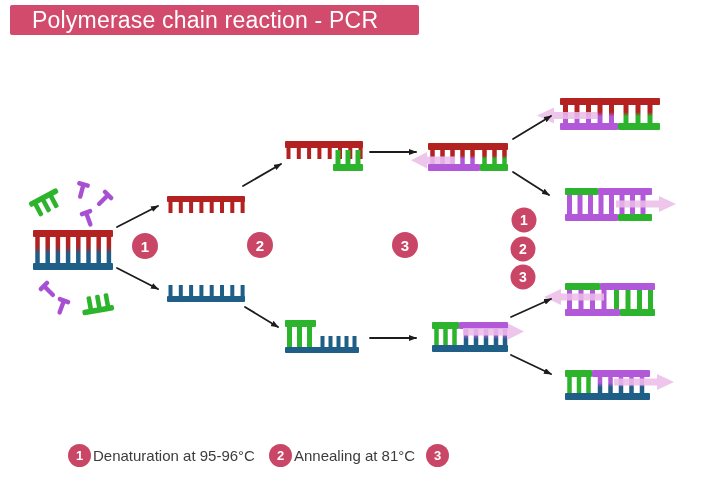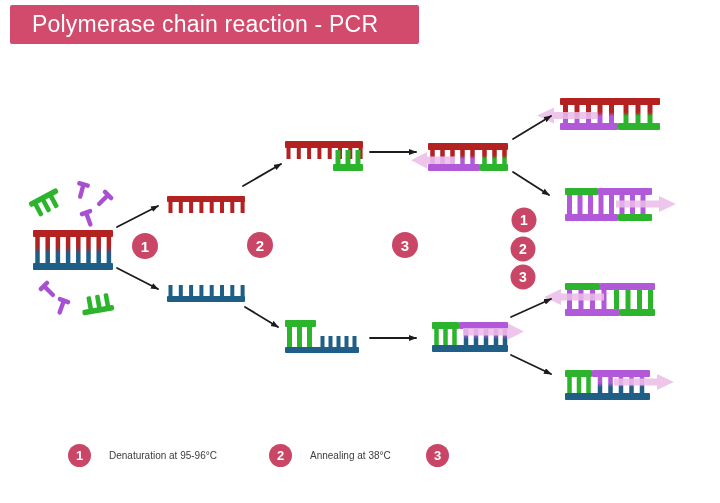--- a/index.html
+++ b/index.html
@@ -1,21 +1,21 @@
 <!DOCTYPE html>
 <html style="--background: #ffffff; --banner-bg: #d24a6c; --title-text: #ffffff; --step-circle: #c94666; --dna-red: #b32121; --dna-blue: #1f5e86; --primer-green: #2cb42c; --nucleotide-purple: #a850d2; --new-strand-purple: #b159d9; --extension-arrow: #ecbce8; --flow-arrow: #1c1c1c; --legend-text: #3c3c3c;"><head>
 <meta charset="utf-8">
 <style>
   html,body{margin:0;padding:0;background:#ffffff;}
   .canvas{
     position:relative;width:720px;height:503px;background:var(--background,#ffffff);
     overflow:hidden;font-family:"Liberation Sans",sans-serif;
   }
   .banner{
-    position:absolute;left:10px;top:5px;width:409px;height:39px;
+    position:absolute;left:10px;top:5px;width:409px;height:30px;
     background:var(--banner-bg,#d24a6c);border-radius:2px;
     display:flex;align-items:center;padding-left:22px;box-sizing:border-box;
   }
   .banner-title{
     color:var(--title-text,#ffffff);font-size:23px;font-weight:500;letter-spacing:.2px;
   }
   svg.diagram{position:absolute;left:0;top:0;}
   .f-red{fill:var(--dna-red,#b32121);}
   .f-blue{fill:var(--dna-blue,#1f5e86);}
   .f-green{fill:var(--primer-green,#2cb42c);}
@@ -31,21 +31,21 @@
   .legend{position:absolute;left:0;top:444px;width:720px;height:26px;}
   .legend-item{position:absolute;top:0;display:flex;align-items:center;}
   .legend-item.i1{left:68px;}
   .legend-item.i2{left:269px;}
   .legend-item.i3{left:426px;}
   .legend-badge{
     width:23px;height:23px;border-radius:50%;background:var(--step-circle,#c94666);
     color:#fff;font-size:13px;font-weight:bold;display:flex;align-items:center;justify-content:center;
     flex:none;
   }
-  .legend-label{margin-left:18px;font-size:10px;font-weight:500;color:var(--legend-text,#3c3c3c);white-space:nowrap;}
+  .legend-label{margin-left:2px;font-size:15px;font-weight:500;color:var(--legend-text,#3c3c3c);white-space:nowrap;}
 </style>
 </head>
 <body>
 
 <div class="canvas">
 
   <div class="banner">
     <span class="banner-title">Polymerase chain reaction - PCR</span>
   </div>
 
@@ -212,20 +212,20 @@
     </g>
   </svg>
 
   <div class="legend">
     <div class="legend-item i1">
       <div class="legend-badge">1</div>
       <div class="legend-label">Denaturation at 95-96°C</div>
     </div>
     <div class="legend-item i2">
       <div class="legend-badge">2</div>
-      <div class="legend-label">Annealing at 38°C</div>
+      <div class="legend-label">Annealing at 81°C</div>
     </div>
     <div class="legend-item i3">
       <div class="legend-badge">3</div>
     </div>
   </div>
 
 </div>
 
 </body></html>

